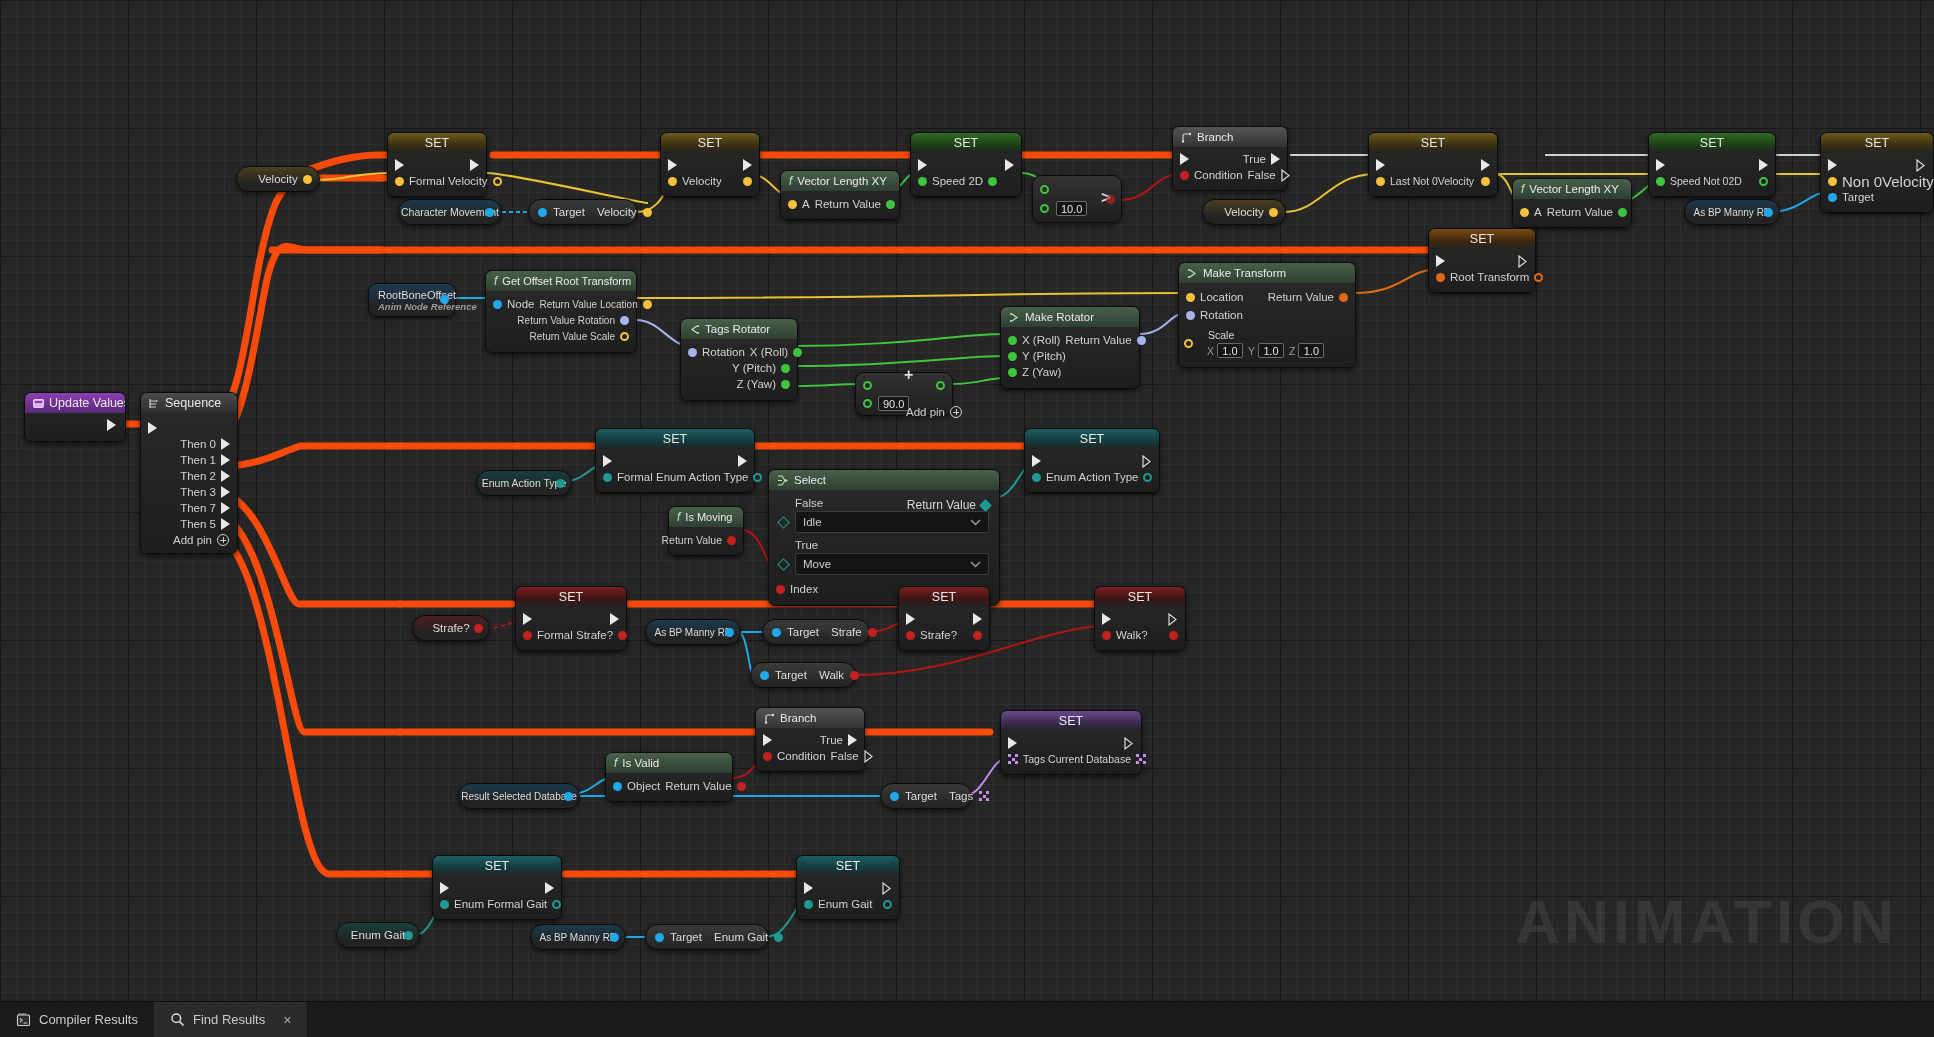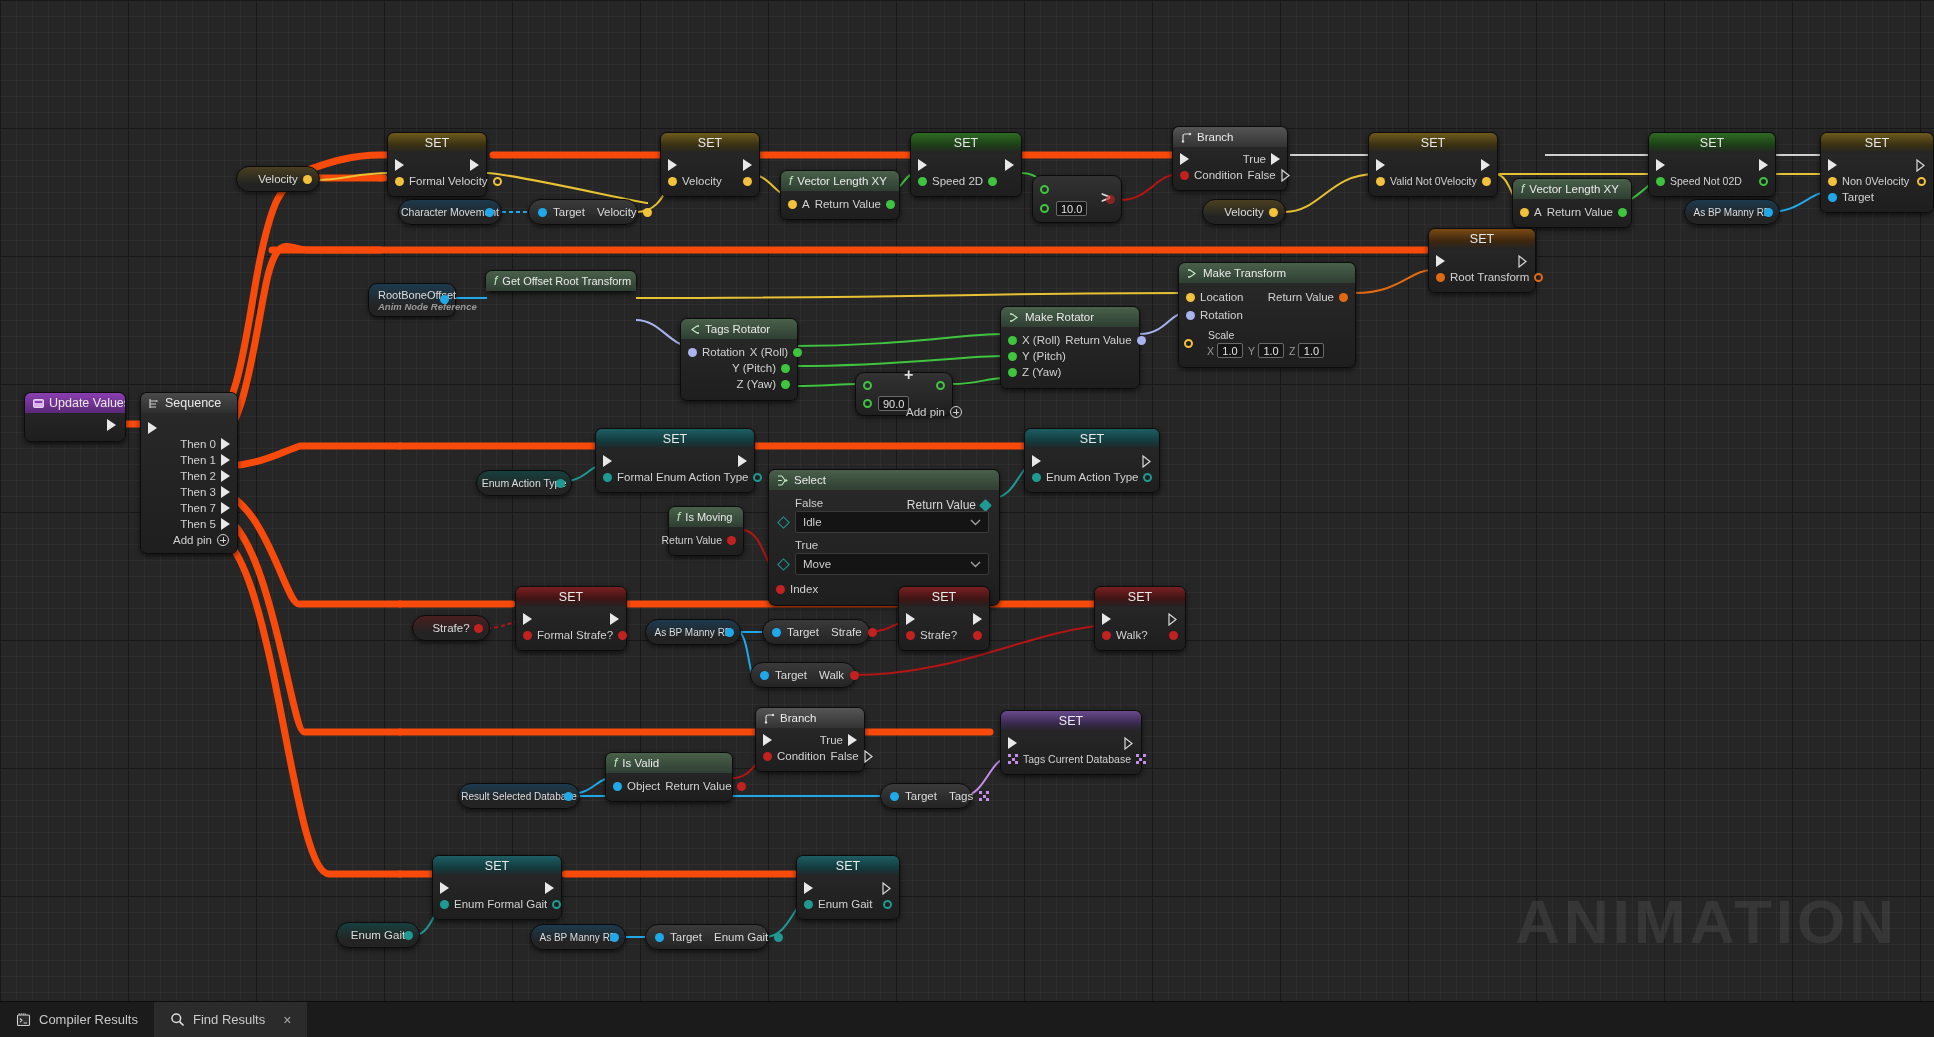--- a/index.html
+++ b/index.html
@@ -484,21 +484,21 @@
         <span>SET</span>
       </div>
     <div class="nbody">
       <div class="prow" style="justify-content:space-between;">
         <span class="exec"></span>
         <span class="exec"></span>
       </div>
       <div class="prow" style="justify-content:space-between;">
         <span style="display:flex;align-items:center;gap:5px;">
             <span class="pin yellow"></span>
-            <span class="lbl" style="font-size:10.5px;">Valid Not 0Velocity</span>
+            <span class="lbl" style="font-size:10.5px;">Last Not 0Velocity</span>
           </span>
         <span class="pin yellow"></span>
       </div>
     </div>
   </div>
 
   <div class="node" style="left:1512px;top:178px;width:120px;">
     <div class="nhead h-pure">
       <span class="ico" style="font-style:italic;color:#bfe6bf;font-size:12px;">f</span>
       <span style="font-size:11.5px;">Vector Length XY</span>
@@ -550,41 +550,61 @@
         <span class="exec"></span>
         <span class="exec-o">
             <svg width="10" height="13" viewBox="0 0 10 13">
               <path d="M1 1 L8 6.5 L1 12 Z" fill="none" stroke="#d8d8d8" stroke-width="1.2"></path>
             </svg>
           </span>
       </div>
       <div class="prow" style="justify-content:space-between;">
         <span style="display:flex;align-items:center;gap:5px;">
             <span class="pin yellow"></span>
-            <span class="lbl" style="font-size:11px;">Non 0Velocity</span>
+            <span class="lbl" style="font-size:15px;">Non 0Velocity</span>
           </span>
         <span class="pin hollow yellow"></span>
       </div>
       <div class="prow">
         <span class="pin blue"></span>
           <span class="lbl">Target</span>
       </div>
     </div>
   </div>
 
   <div class="bean tall glowB" style="left:368px;top:283px;width:88px;">
     <span style="font-size:11px;">RootBoneOffset</span>
     <span class="sub">Anim Node Reference</span>
     <span class="pin blue" style="position:absolute;right:6px;top:11px;"></span>
   </div>
 
   <div class="node" style="left:485px;top:270px;width:152px;">
     <div class="nhead h-pure">
       <span class="ico" style="font-style:italic;color:#bfe6bf;font-size:12px;">f</span>
       <span style="font-size:11px;">Get Offset Root Transform</span>
+    </div>
+    <div class="nbody" style="padding:5px 0 8px 0;">
+      <div class="prow" style="justify-content:space-between;">
+        <span style="display:flex;align-items:center;gap:5px;">
+            <span class="pin blue"></span>
+            <span class="lbl">Node</span>
+          </span>
+        <span style="display:flex;align-items:center;gap:5px;">
+            <span class="lbl" style="font-size:10px;">Return Value Location</span>
+            <span class="pin yellow"></span>
+          </span>
+      </div>
+      <div class="prow out">
+        <span class="lbl" style="font-size:10px;">Return Value Rotation</span>
+          <span class="pin lblue"></span>
+      </div>
+      <div class="prow out">
+        <span class="lbl" style="font-size:10px;">Return Value Scale</span>
+          <span class="pin hollow yellow"></span>
+      </div>
     </div>
   </div>
 
   <div class="node" style="left:680px;top:318px;width:118px;">
     <div class="nhead h-pure">
       <span class="ico">
         <svg width="11" height="11" viewBox="0 0 11 11">
             <path d="M8 2 L3 5.5 L8 9" stroke="#bfe6bf" stroke-width="1.2" fill="none"></path>
             <circle cx="9" cy="2" r="1.1" fill="#bfe6bf"></circle>
             <circle cx="9" cy="9" r="1.1" fill="#bfe6bf"></circle>

